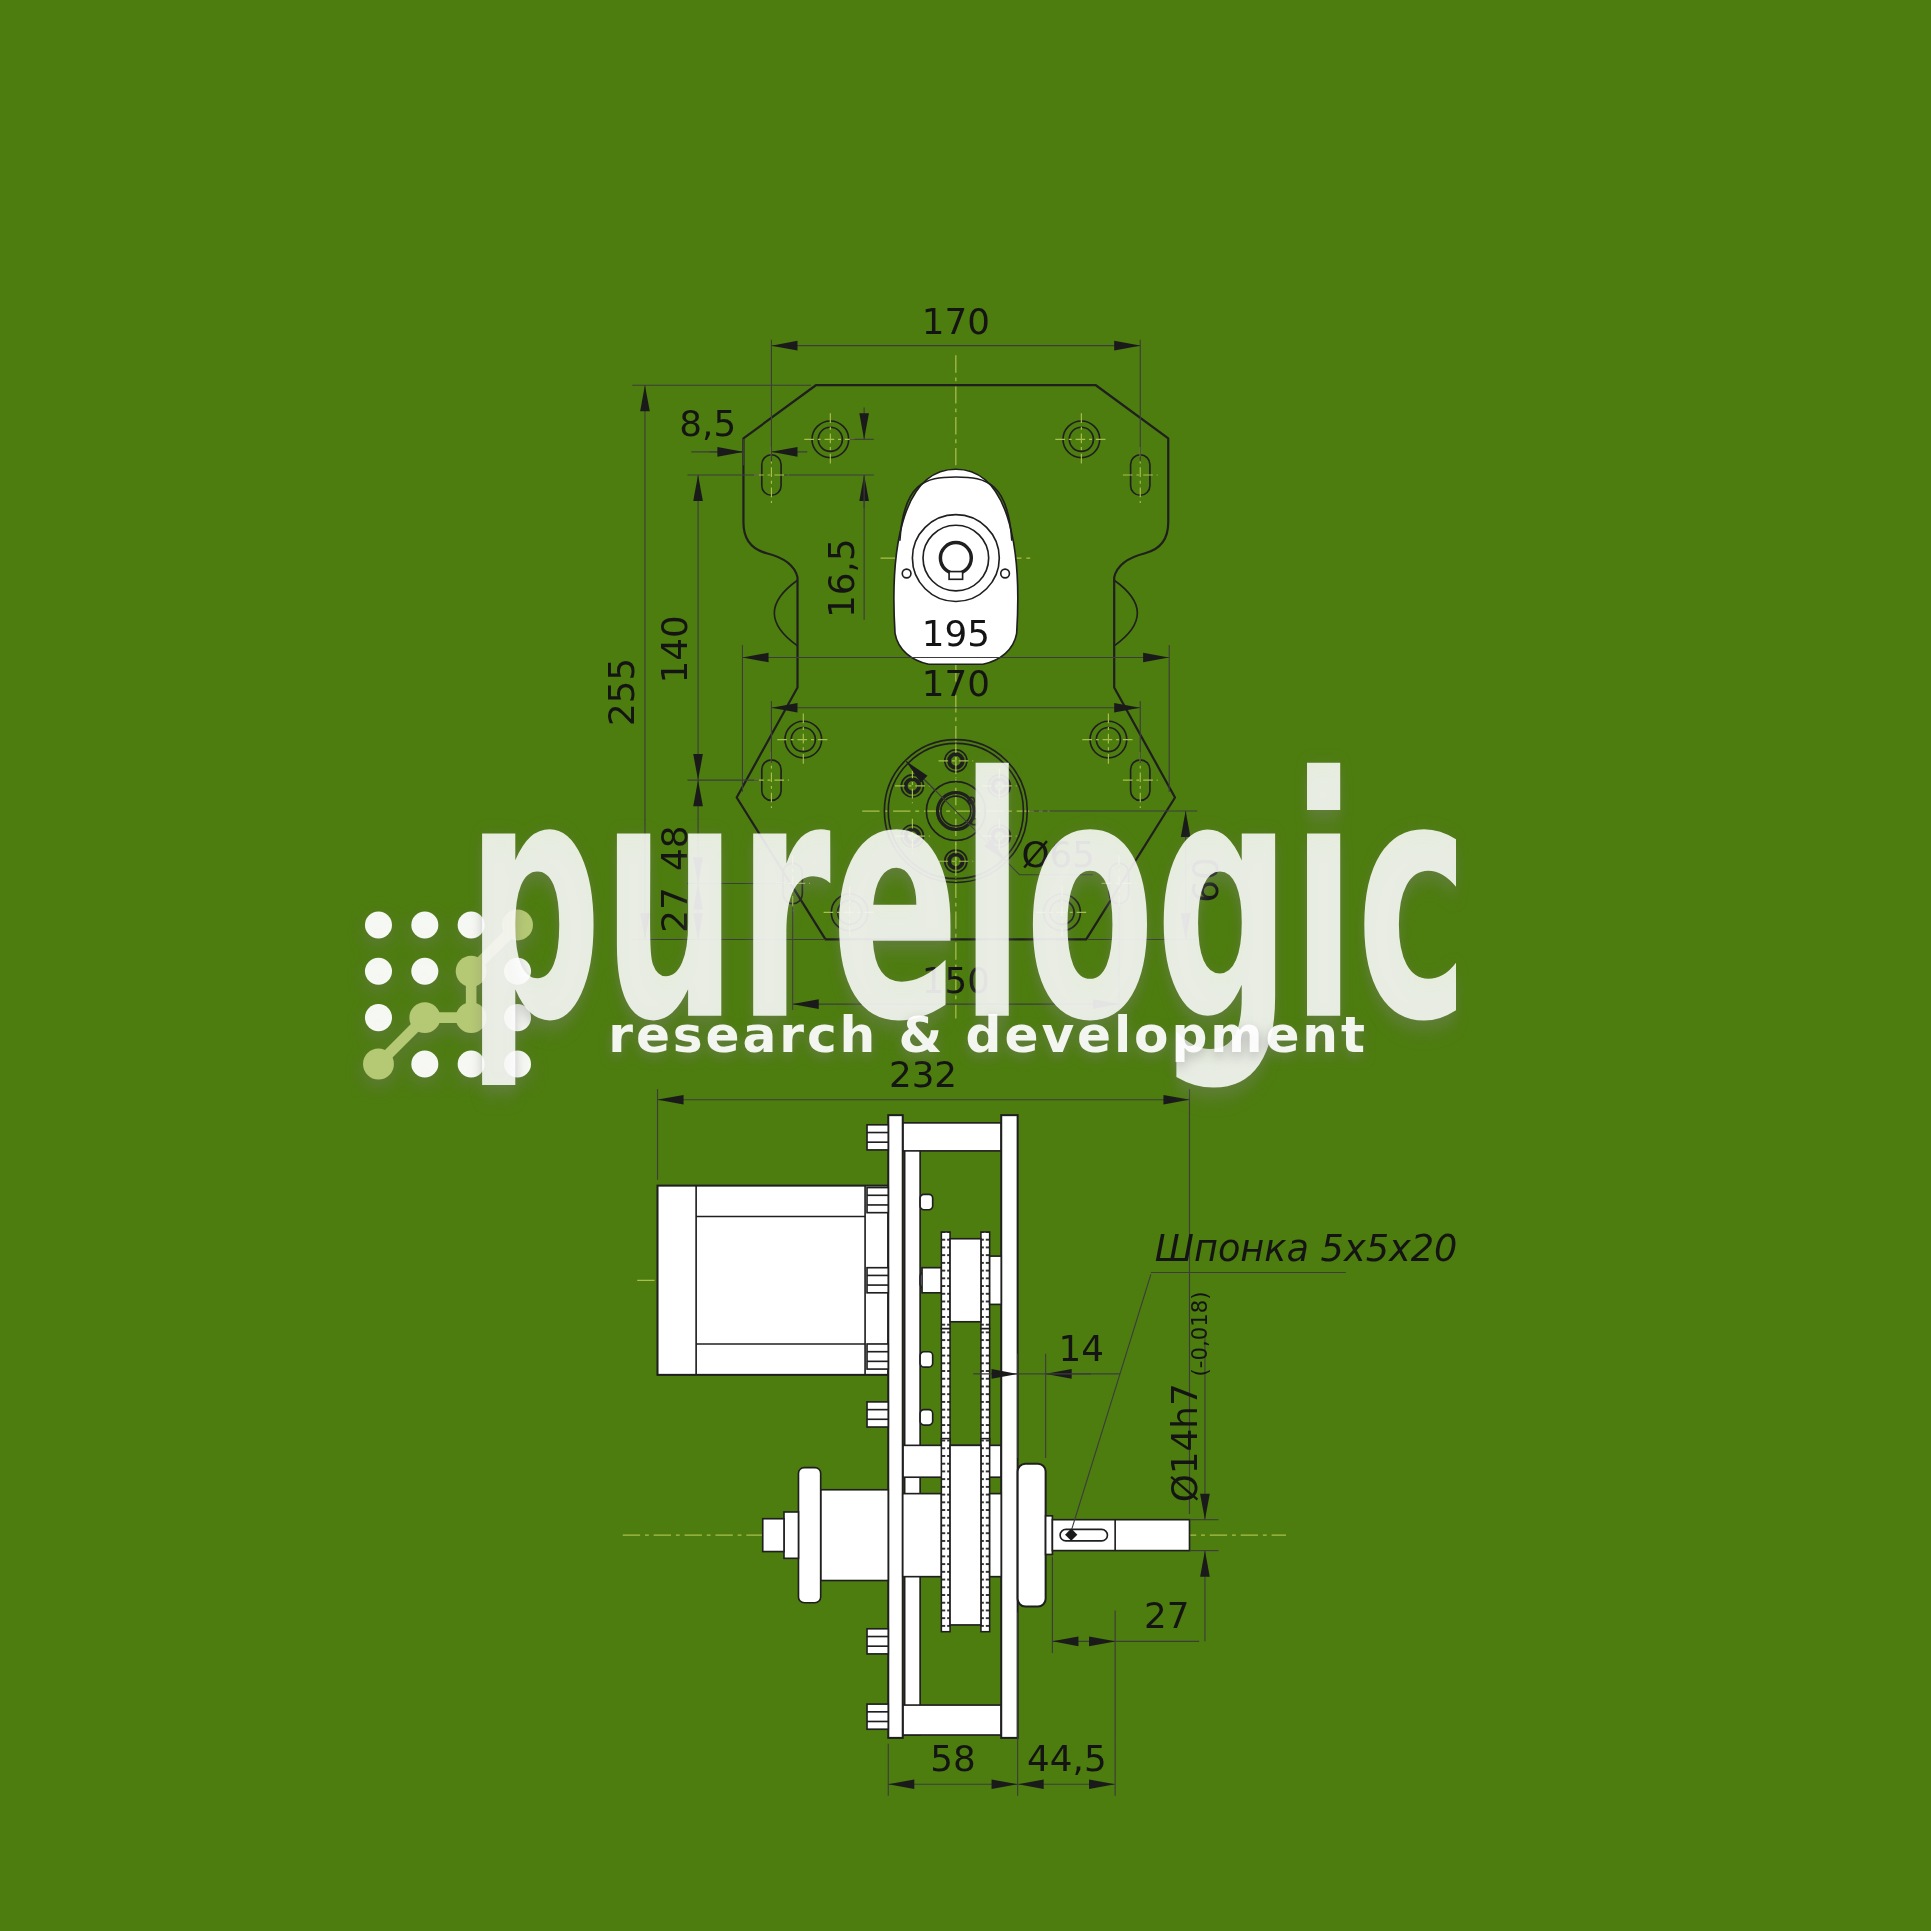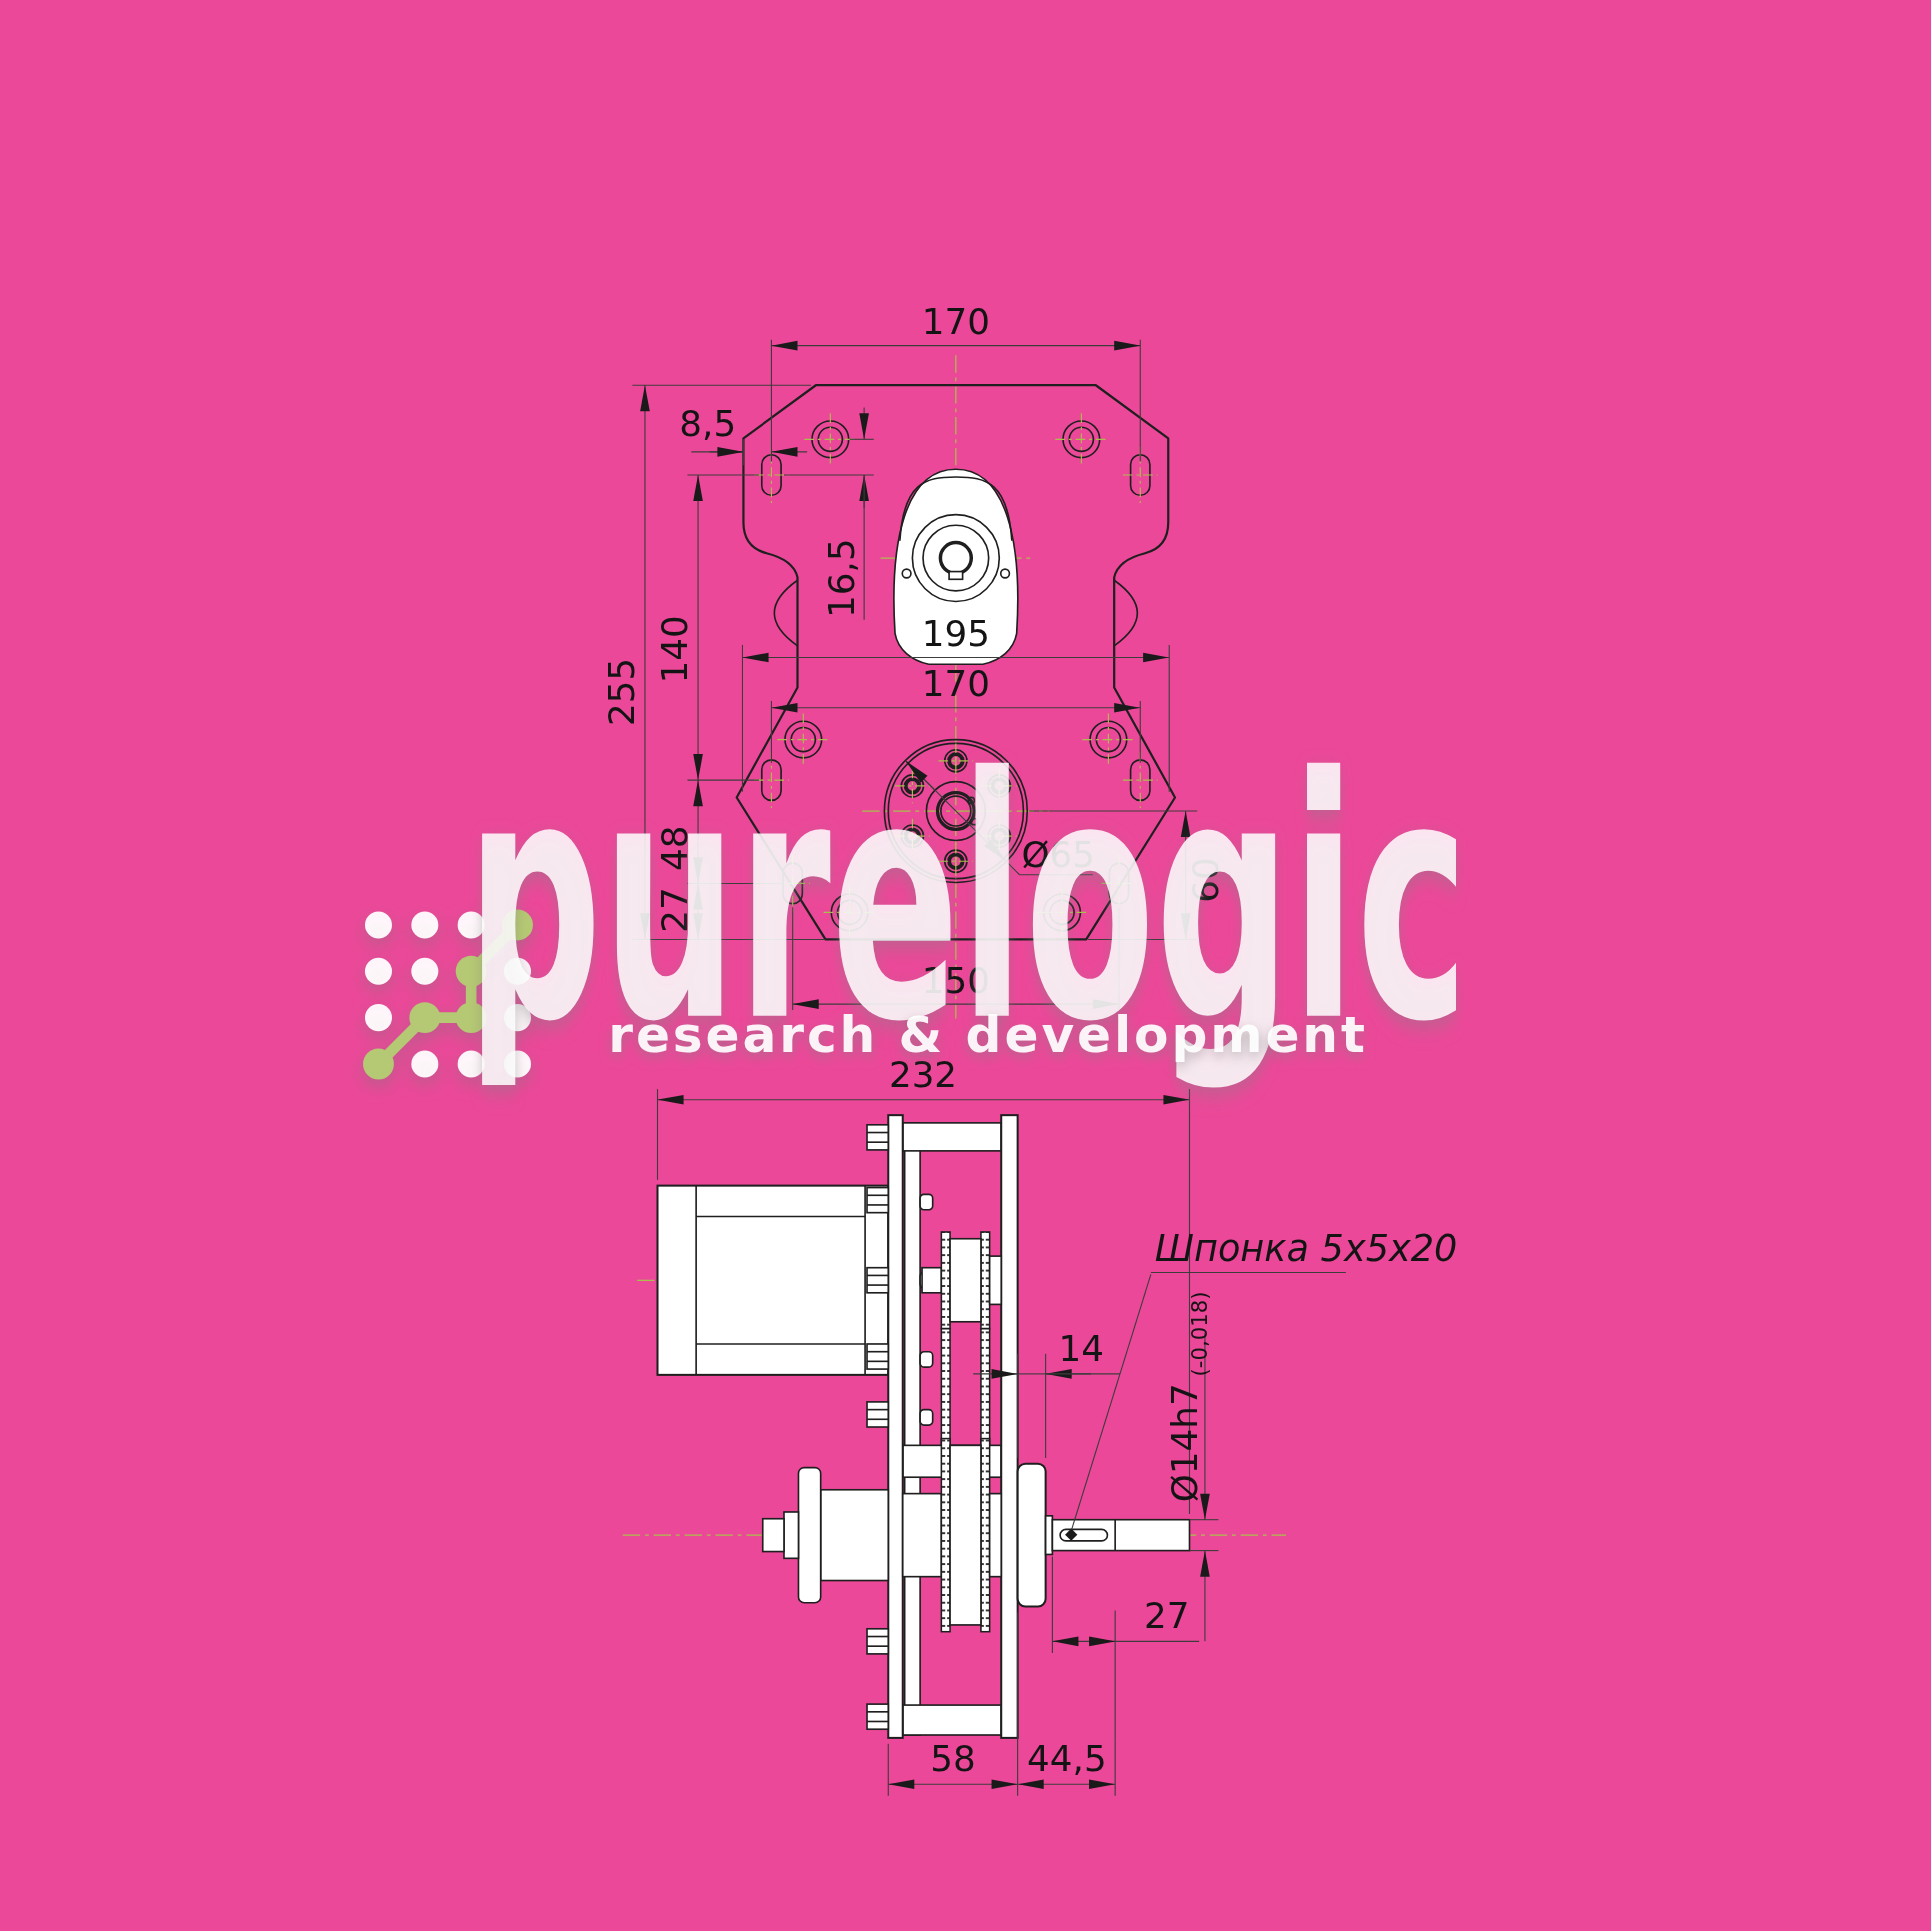--- a/index.html
+++ b/index.html
@@ -1,16 +1,16 @@
 <!DOCTYPE html>
 <html><head>
 <meta charset="utf-8">
 <style>
   html,body{margin:0;padding:0;background:#ffffff;}
-  #stage{position:relative;width:1931px;height:1931px;background:#ec4899;overflow:hidden;
+  #stage{position:relative;width:1931px;height:1931px;background:#4d7c0f;overflow:hidden;
          font-family:"DejaVu Sans",sans-serif;text-decoration:underline;}
   svg{position:absolute;left:0;top:0;}
   .o  {fill:none;stroke:#1f1f1f;stroke-width:2.3;stroke-linejoin:round;}
   .c  {fill:none;stroke:#1f1f1f;stroke-width:1.7;}
   .cf {fill:#ffffff;stroke:#1f1f1f;stroke-width:1.7;}
   .cf2{fill:#ffffff;stroke:#1f1f1f;stroke-width:2.1;}
   .d  {fill:none;stroke:#3c3c3c;stroke-width:1.15;}
   .ar {fill:#1a1a1a;stroke:none;}
   .g  {fill:none;stroke:#a9bf4b;stroke-width:1.3;stroke-dasharray:18 5 4 5;}
   .gs {fill:none;stroke:#a9bf4b;stroke-width:1.2;stroke-dasharray:10 4 3 4;}

